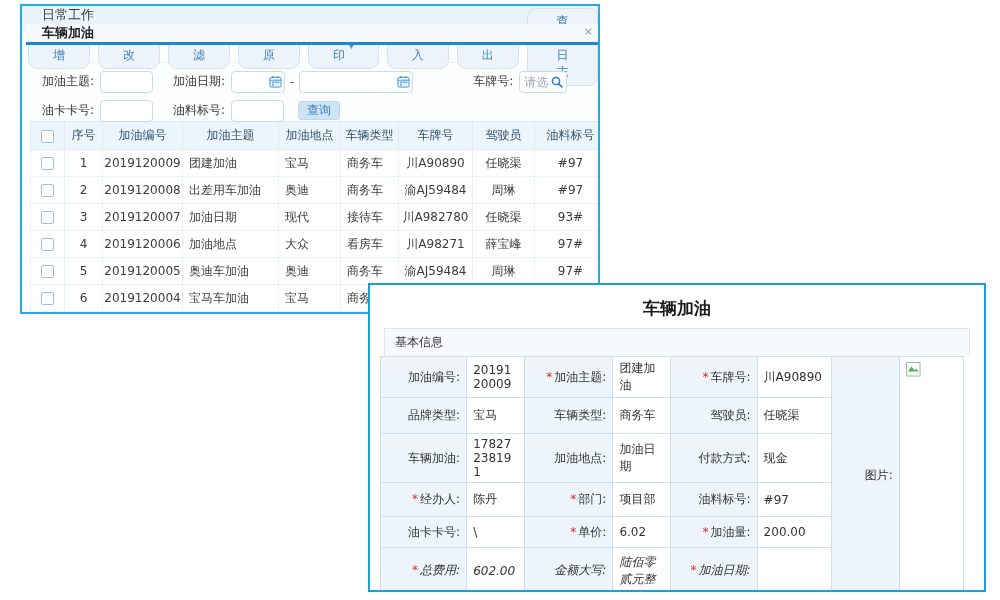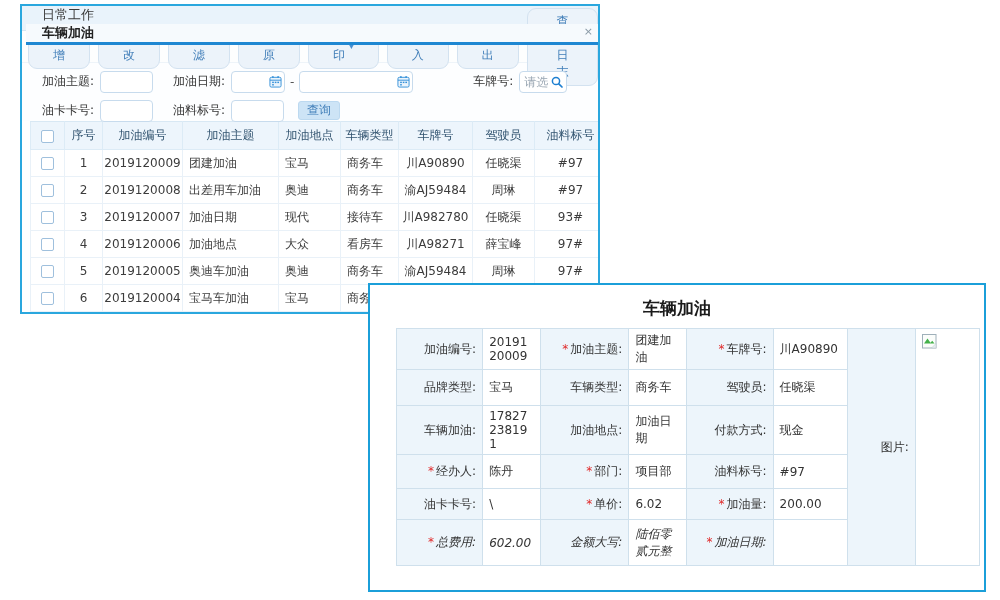--- a/index.html
+++ b/index.html
@@ -47,21 +47,21 @@
   .link { color:#4196df; cursor:pointer; }
   .checkbox { display:inline-block; width:13px; height:13px; border:1px solid #9fc0dd;
               border-radius:2px; background:#fff; vertical-align:middle; cursor:pointer; }
 
   
   .dialog { position:absolute; left:368px; top:283px; width:618px; height:309px;
             background:#fff; border:2px solid #1b9fd9; overflow:hidden; }
   .dialog-title { text-align:center; font-size:17px; font-weight:bold; color:#1a1a1a; padding:12px 0 8px; }
   .section-bar { margin:0 14px; background:#f7fafc; border:1px solid #dbe5ee; border-bottom:none;
                  font-size:12px; color:#333; padding:5px 10px; }
-  table.form { border-collapse:collapse; table-layout:fixed; width:584px; margin:0 26px; }
+  table.form { border-collapse:collapse; table-layout:fixed; width:584px; margin:0 10px; }
   table.form td { border:1px solid #cfe0ec; font-size:12px; padding:3px 6px; vertical-align:middle; }
   table.form td.lbl { background:#edf5fb; text-align:right; color:#333; }
   table.form td.val { background:#fff; text-align:left; color:#333; word-break:break-all; }
   table.form td.img-val { vertical-align:top; padding-top:5px; }
   .star { color:#e02a2a; margin-right:2px; }
   table.form tr:nth-child(1) { height:40px; }
   table.form tr:nth-child(2) { height:36px; }
   table.form tr:nth-child(3) { height:44px; }
   table.form tr:nth-child(4) { height:34px; }
   table.form tr:nth-child(5) { height:31px; }
@@ -243,20 +243,21 @@
             <td></td>
             <td></td>
             <td></td>
           </tr>
         </tbody>
     </table>
   </div>
 
   <div class="dialog">
     <div class="dialog-title">车辆加油</div>
+    <div class="section-bar">基本信息</div>
     <table class="form">
       <colgroup>
         <col style="width:86px">
           <col style="width:58px">
           <col style="width:88px">
           <col style="width:58px">
         <col style="width:86px">
           <col style="width:74px">
           <col style="width:68px">
           <col style="width:64px">

